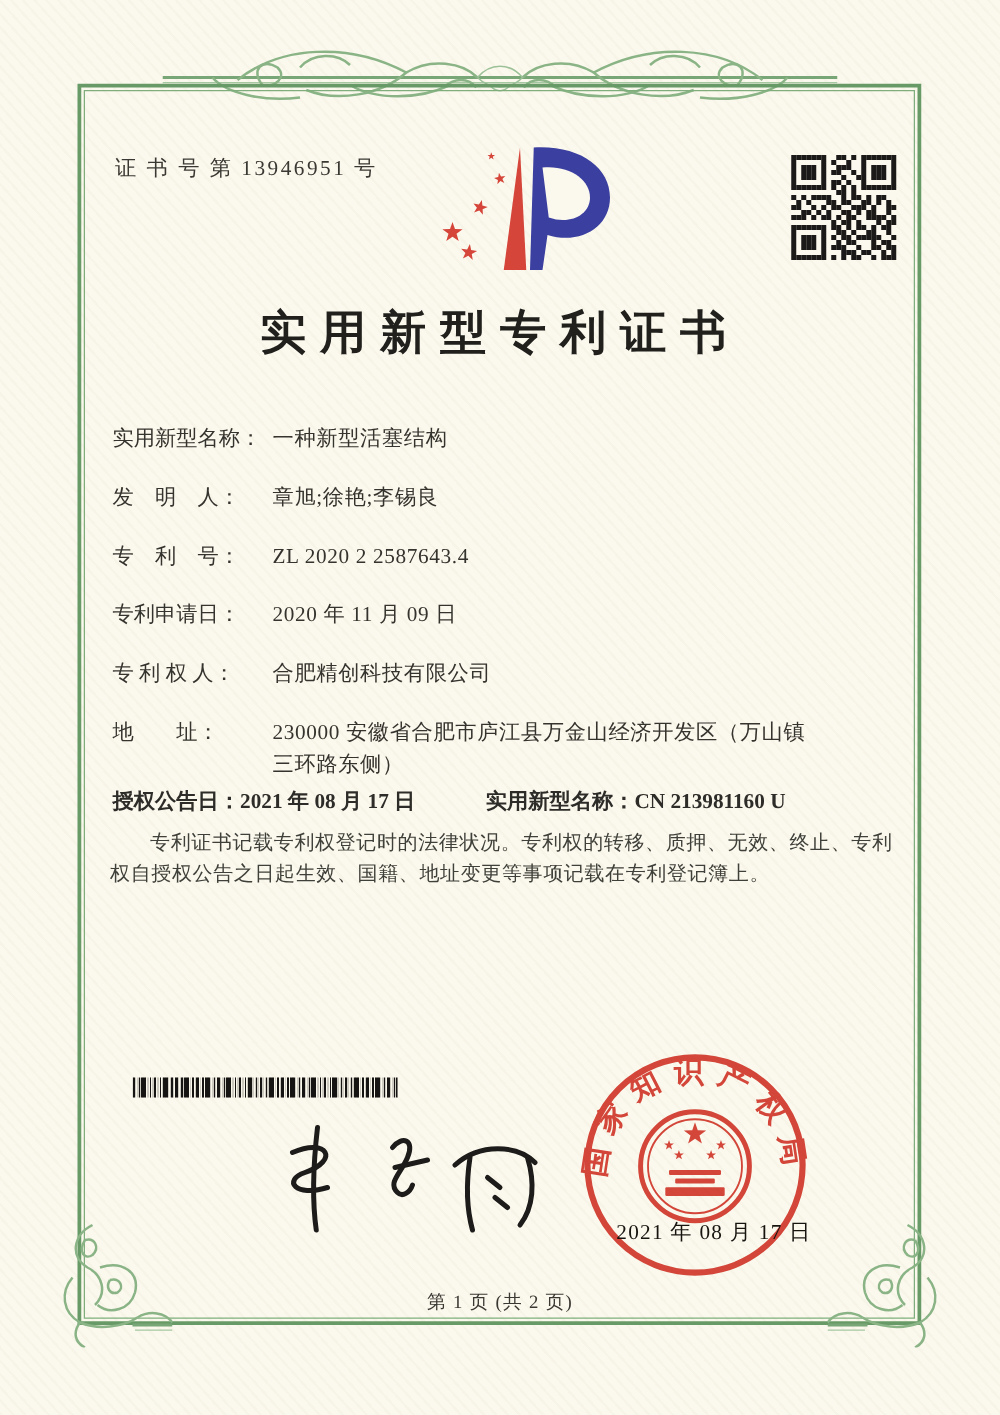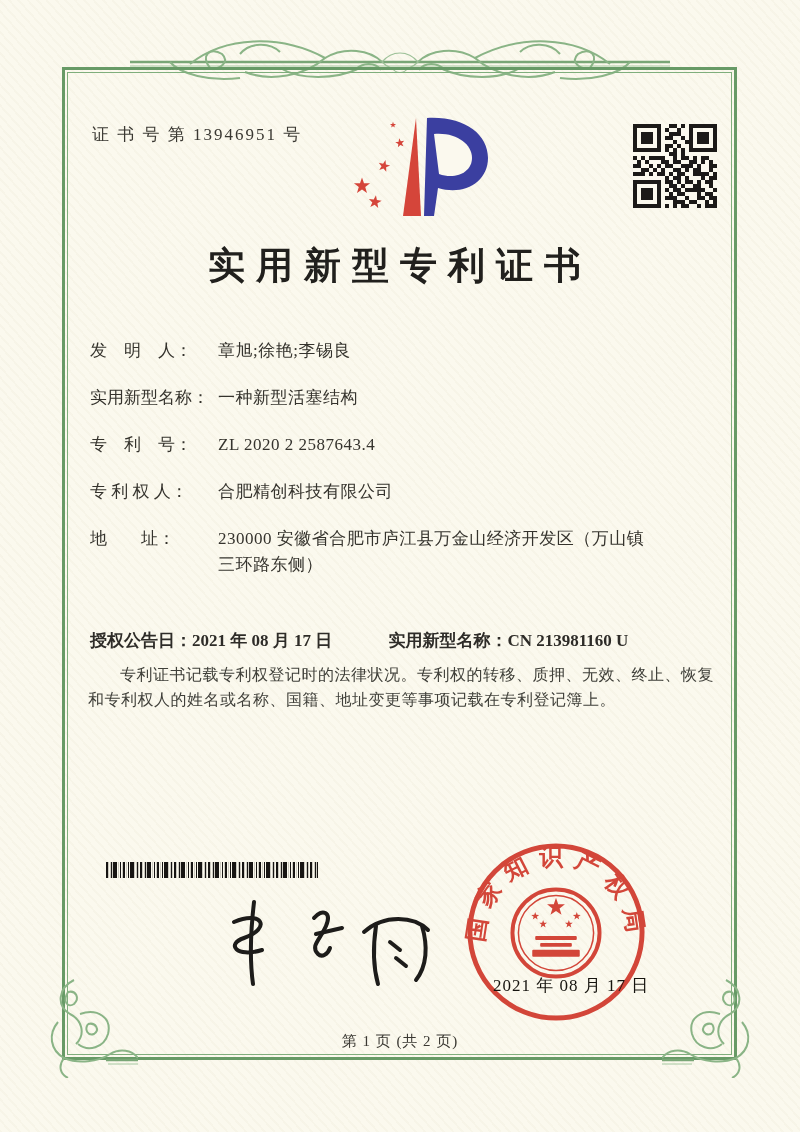--- a/index.html
+++ b/index.html
@@ -372,47 +372,50 @@
       <div style="grid-area: 21 / 17;"></div>
       <div style="grid-area: 21 / 19;"></div>
       <div style="grid-area: 21 / 20;"></div>
       <div style="grid-area: 21 / 21;"></div>
     </div>
 
   <h1 class="title">实用新型专利证书</h1>
 
   <div class="fields">
     <div class="field">
+      <span class="lbl">实用新型名称：</span><span class="val">一种新型活塞结构</span>
+    </div>
+    <div class="field">
       <span class="lbl">发　明　人：</span><span class="val">章旭;徐艳;李锡良</span>
     </div>
     <div class="field">
-      <span class="lbl">实用新型名称：</span><span class="val">一种新型活塞结构</span>
-    </div>
-    <div class="field">
       <span class="lbl">专　利　号：</span><span class="val">ZL 2020 2 2587643.4</span>
+    </div>
+    <div class="field">
+      <span class="lbl">专利申请日：</span><span class="val">2020 年 11 月 09 日</span>
     </div>
     <div class="field">
       <span class="lbl">专 利 权 人：</span><span class="val">合肥精创科技有限公司</span>
     </div>
     <div class="field">
       <span class="lbl">地　　址：</span><span class="val">230000 安徽省合肥市庐江县万金山经济开发区（万山镇三环路东侧）</span>
     </div>
   </div>
 
   <div class="grant-row">
     <span class="pair">
       <span>授权公告日：</span><span>2021 年 08 月 17 日</span>
     </span>
     <span class="pair right">
       <span>实用新型名称：</span><span>CN 213981160 U</span>
     </span>
   </div>
 
   <div class="paras">
-    <p>专利证书记载专利权登记时的法律状况。专利权的转移、质押、无效、终止、恢复和专利权人的姓名或名称、国籍、地址变更等事项记载在专利登记簿上。</p>
+    <p>专利证书记载专利权登记时的法律状况。专利权的转移、质押、无效、终止、专利权自授权公告之日起生效、国籍、地址变更等事项记载在专利登记簿上。</p>
   </div>
 
   <div class="barcode"></div>
 
 
   <svg class="signature" viewBox="0 0 230 104" fill="none" stroke="#1d1c1a" stroke-width="4" stroke-linecap="round" stroke-linejoin="round">
     <path d="M36,14 C33,40 31,68 35,96"></path>
     <path d="M16,34 C44,22 54,40 26,50 C8,56 18,70 44,62"></path>
     <path d="M96,30 C104,20 114,24 108,38 C102,52 92,58 100,66 C104,70 110,66 112,60"></path>
     <path d="M98,46 L124,40"></path>

